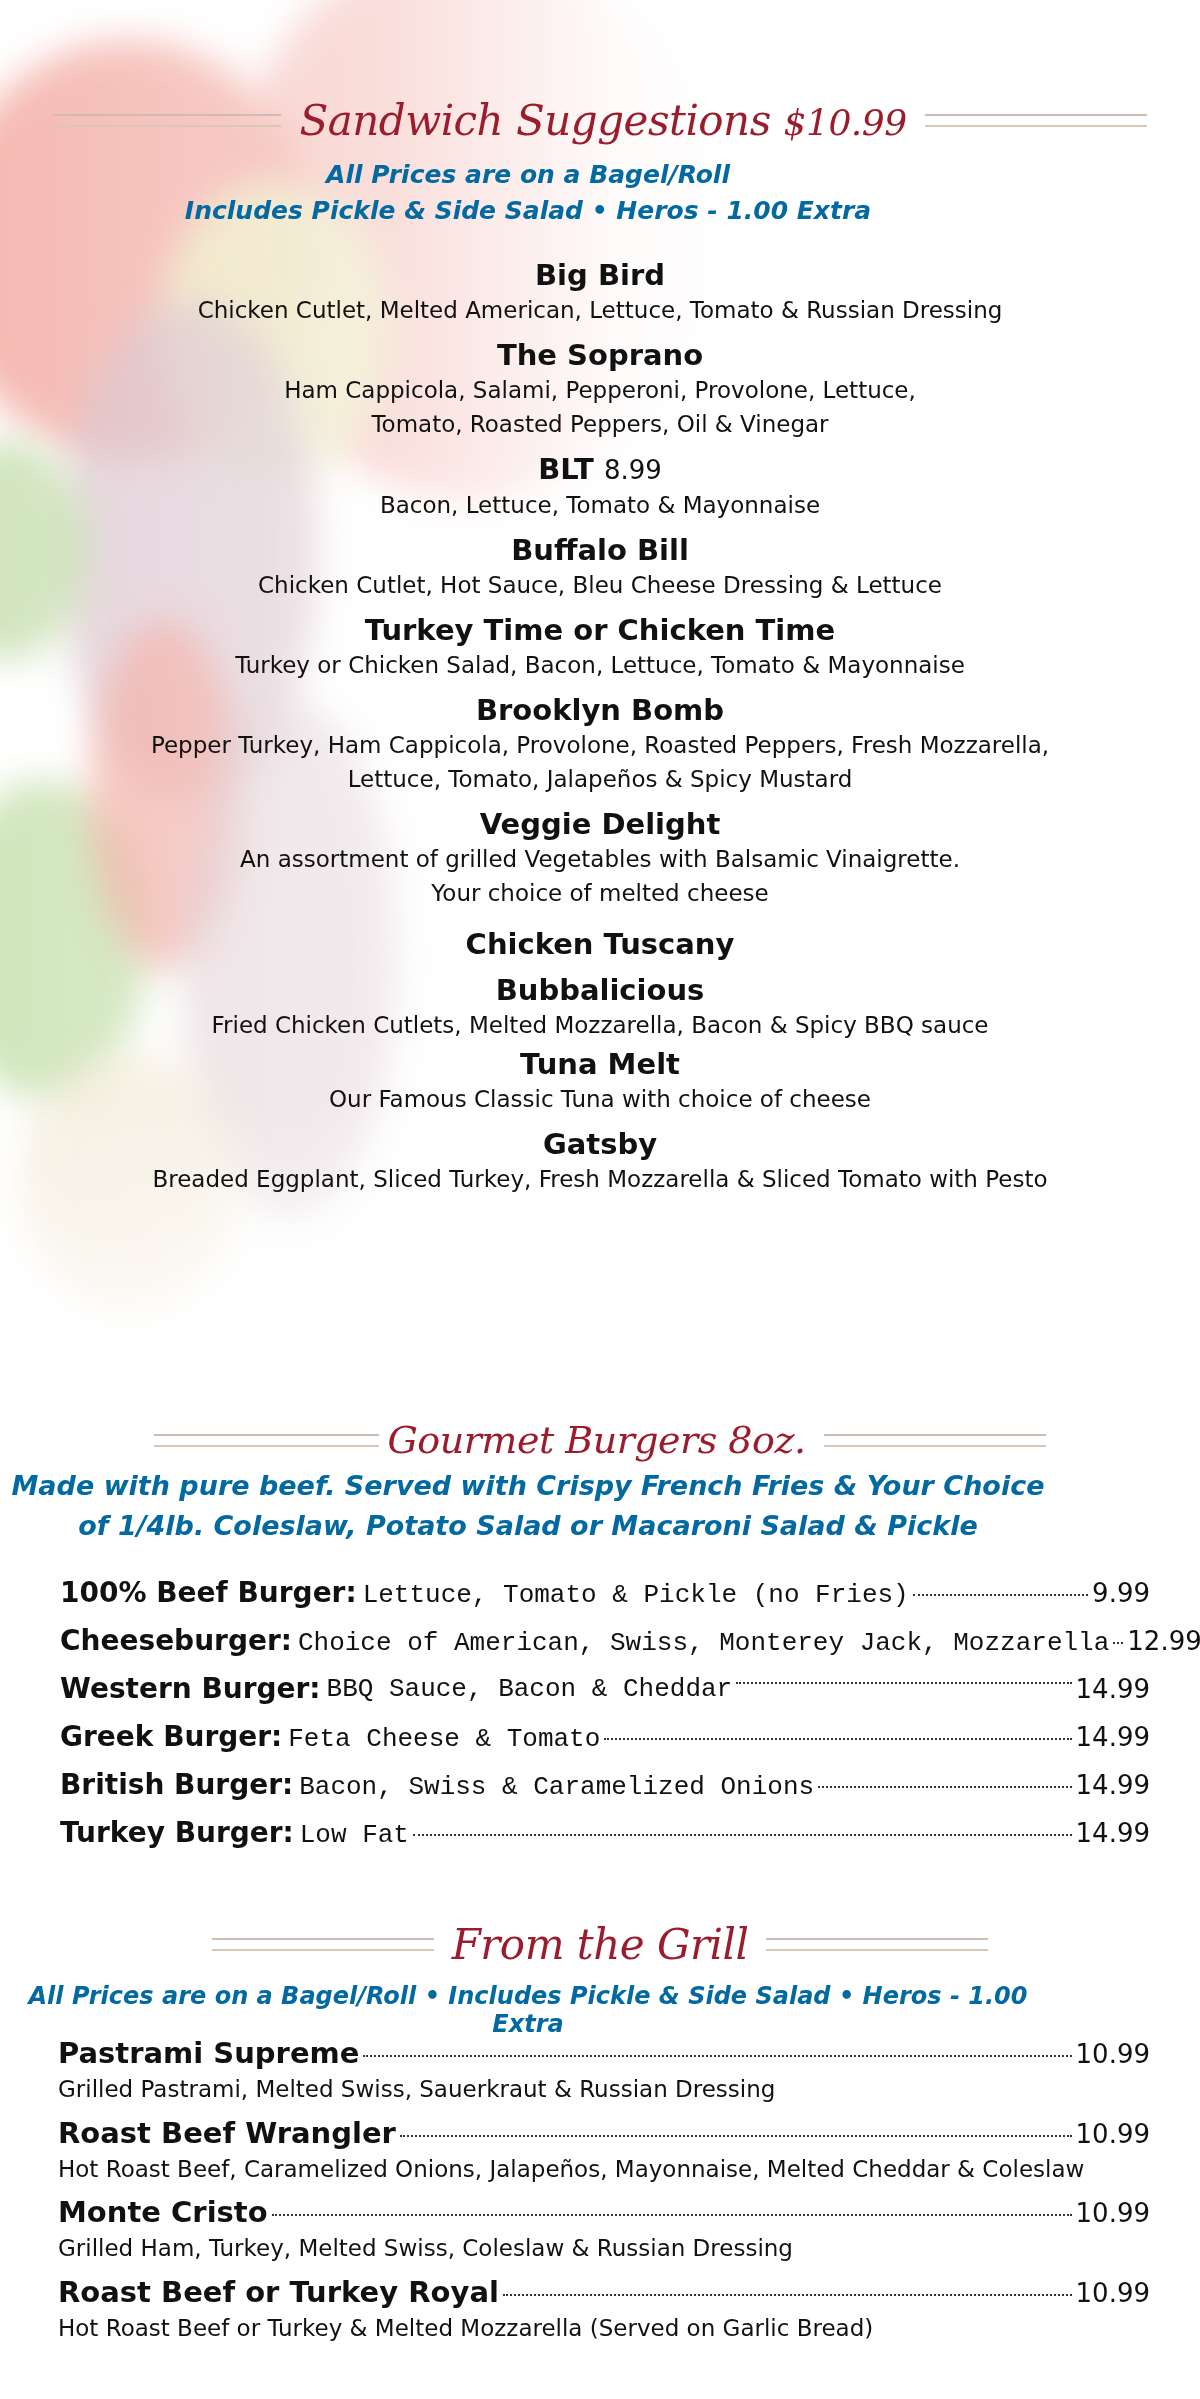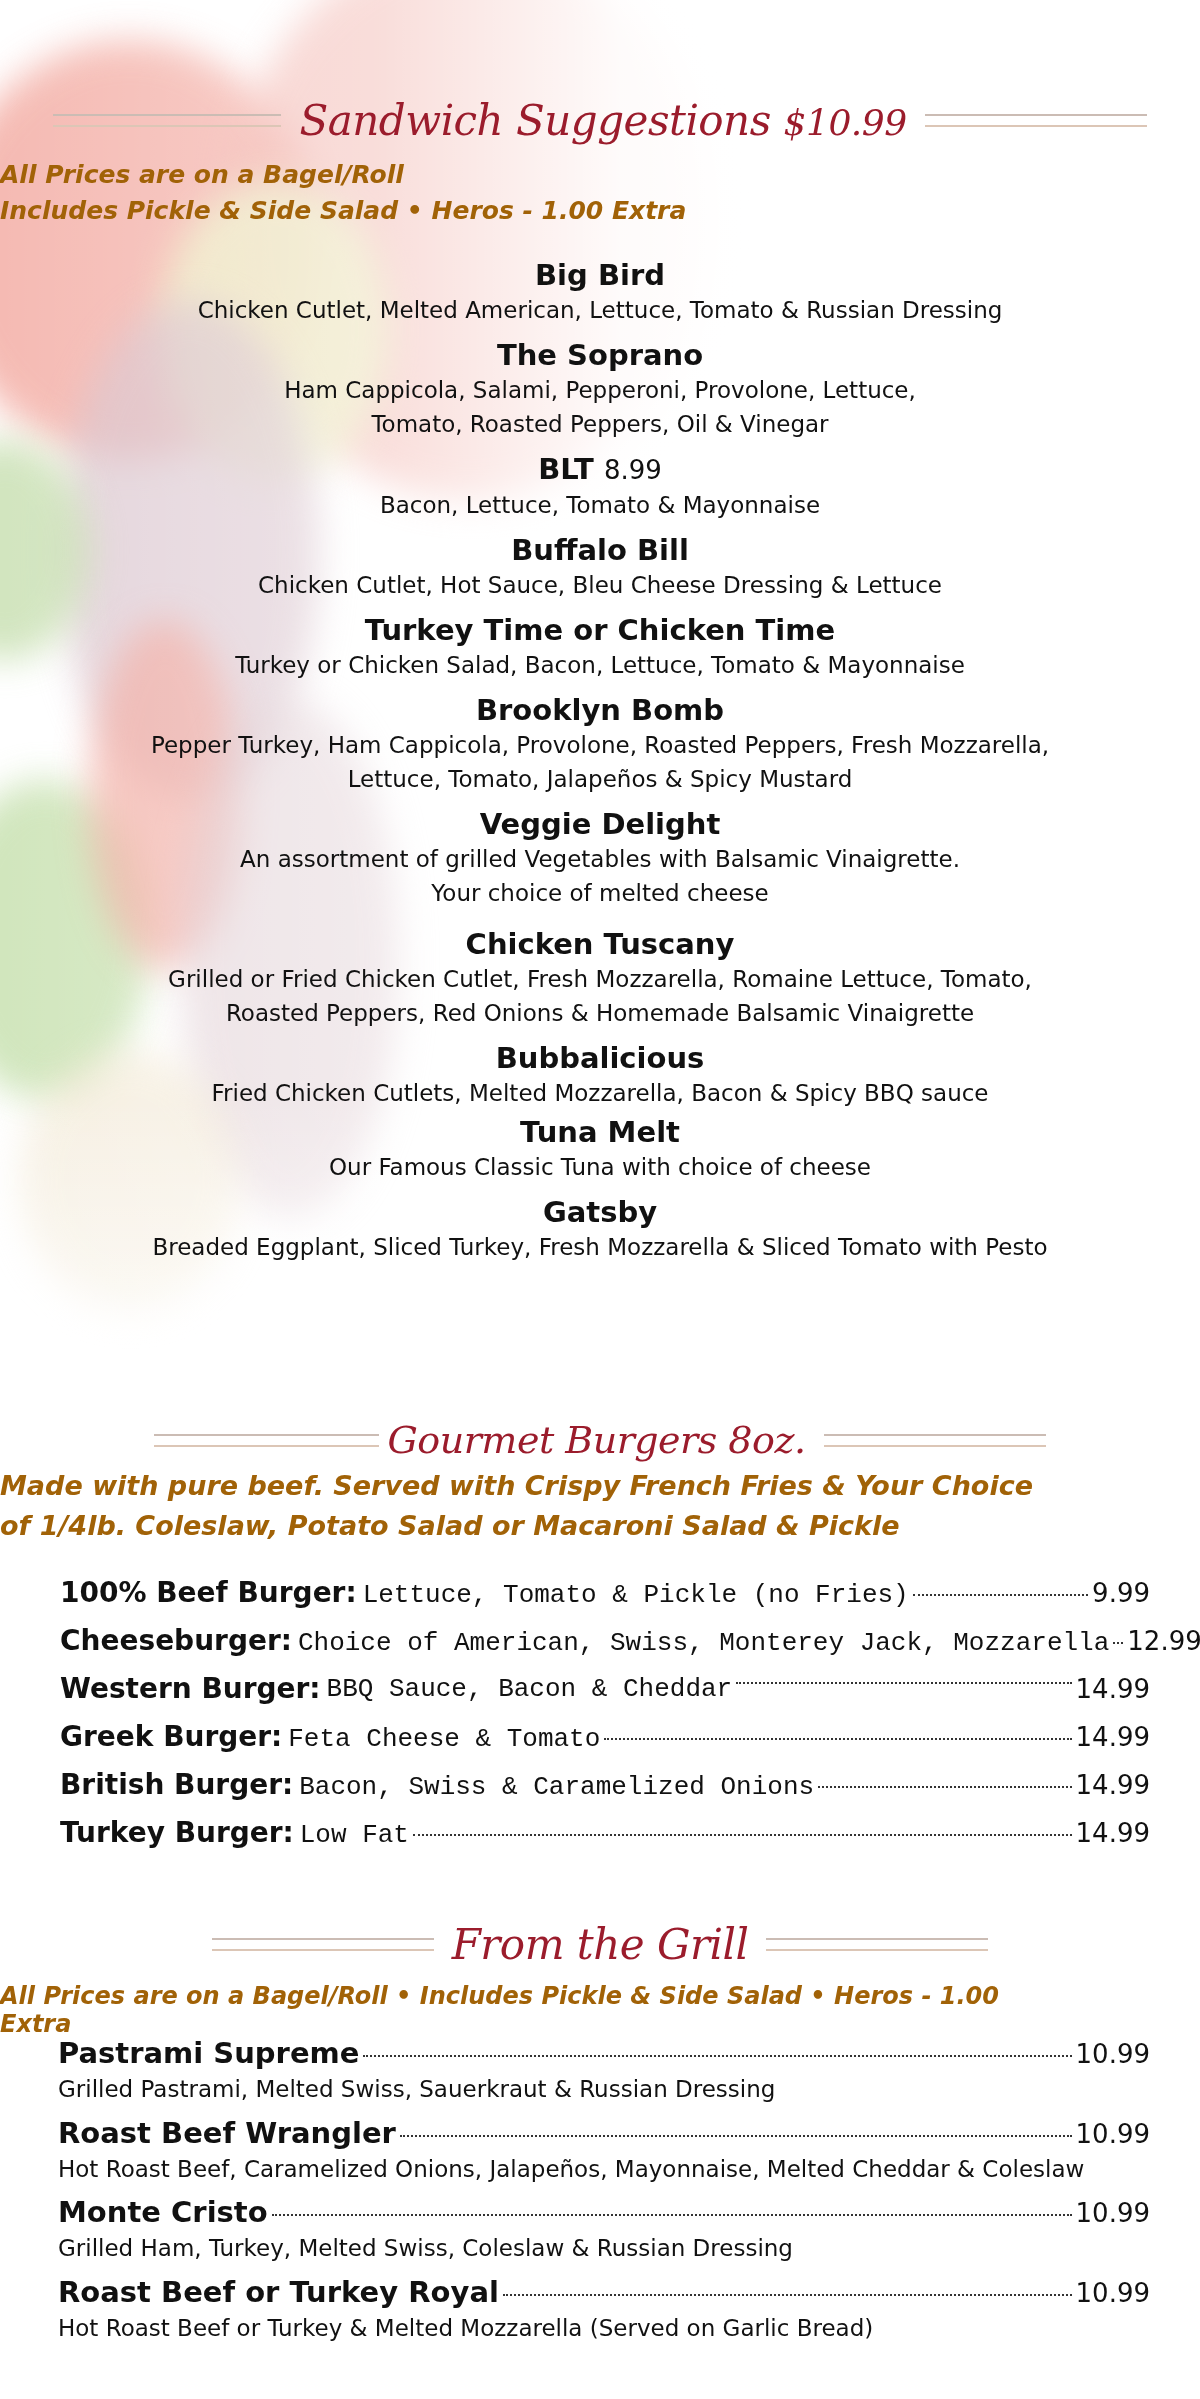--- a/index.html
+++ b/index.html
@@ -24,22 +24,22 @@
     position: absolute; left: 0; width: 1200px; display: flex; align-items: center; justify-content: center;
   }
   .rule { height: 9px; border-top: 2px solid #cbbcb4; border-bottom: 2px solid #dcc6b6; }
   .sec-title {
     font-family: "DejaVu Serif", serif; font-style: italic; color: #9b1c2c;
     font-size: 42px; margin: 0 18px; white-space: nowrap; letter-spacing: -0.5px;
   }
   .sec-title .price { font-weight: normal; font-size: 36px; }
 
   .sub {
-    position: absolute; left: 0; width: 1056px; 
-    font-weight: bold; font-style: italic; font-size: 25px; color: #a16207;
+    position: absolute; left: 0; width: 1056px; text-align: center;
+    font-weight: bold; font-style: italic; font-size: 25px; color: #0369a1;
   }
 
   .center-list { position: absolute; left: 0; width: 1200px; text-align: center; }
   .item { margin: 0; }
   .item-name { font-weight: bold; font-size: 29px; line-height: 36px; }
   .item-price-inline { font-weight: normal; font-size: 26px; }
   .item-desc { font-size: 23px; line-height: 34px; white-space: pre-line; }
 
   .price-row {
     position: absolute; left: 60px; width: 1090px; display: flex; align-items: baseline;
@@ -113,22 +113,20 @@
       <div class="item-desc">Pepper Turkey, Ham Cappicola, Provolone, Roasted Peppers, Fresh Mozzarella,
 Lettuce, Tomato, Jalapeños &amp; Spicy Mustard</div>
     </div>
     <div class="item" style="margin-bottom:16px;">
       <div class="item-name">Veggie Delight</div>
       <div class="item-desc">An assortment of grilled Vegetables with Balsamic Vinaigrette.
 Your choice of melted cheese</div>
     </div>
     <div class="item" style="margin-bottom:10px;">
       <div class="item-name">Chicken Tuscany</div>
-      <div class="item-desc">Grilled or Fried Chicken Cutlet, Fresh Mozzarella, Romaine Lettuce, Tomato,
-Roasted Peppers, Red Onions &amp; Homemade Balsamic Vinaigrette</div>
     </div>
     <div class="item" style="margin-bottom:4px;">
       <div class="item-name">Bubbalicious</div>
       <div class="item-desc">Fried Chicken Cutlets, Melted Mozzarella, Bacon &amp; Spicy BBQ sauce</div>
     </div>
     <div class="item" style="margin-bottom:10px;">
       <div class="item-name">Tuna Melt</div>
       <div class="item-desc">Our Famous Classic Tuna with choice of cheese</div>
     </div>
     <div class="item">

